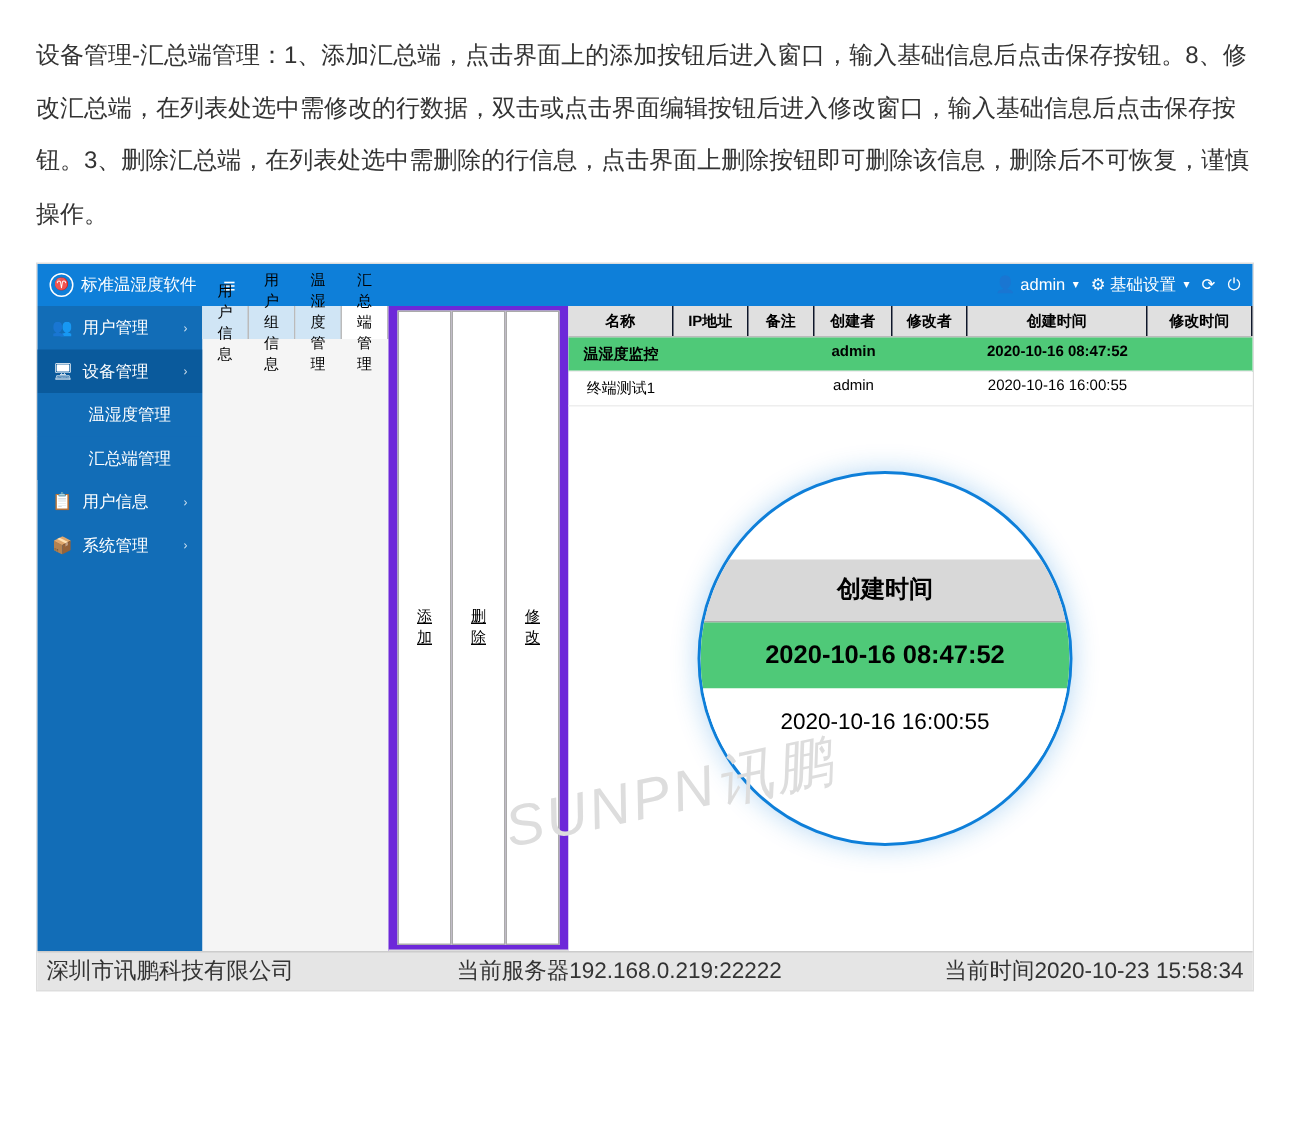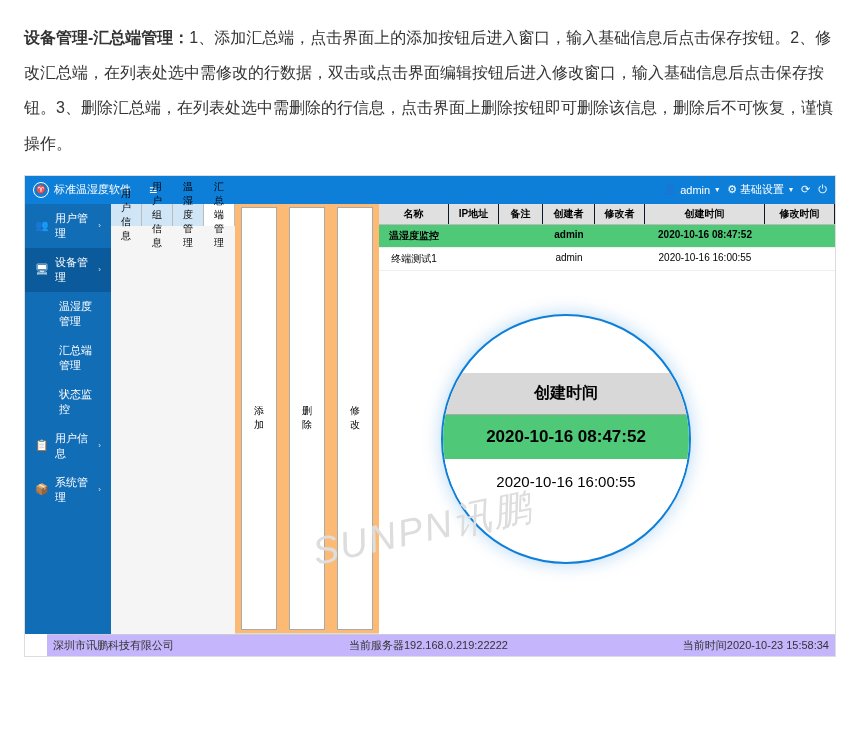--- a/index.html
+++ b/index.html
@@ -1,19 +1,19 @@
 <!DOCTYPE html>
 <html><head>
   <meta charset="utf-8">
   <style>
     * { margin: 0; padding: 0; box-sizing: border-box; }
     body { font-family: "Microsoft YaHei", Arial, sans-serif; background: #fff; width: 860px; }
     
     .description { padding: 20px 24px 14px; font-size: 16px; line-height: 2.2; color: #333; }
-    .description strong { font-weight: bold; }
+    .description strong { font-weight: normal; }
     
     .app-wrap { margin: 0 24px 24px; border: 1px solid #ddd; position: relative; }
     
     .topbar { background: #0e7fd9; height: 28px; display: flex; align-items: center; color: #fff; font-size: 11px; }
     .topbar .logo { display: flex; align-items: center; padding: 0 8px; gap: 5px; }
     .logo-icon { width: 16px; height: 16px; border: 1.5px solid #fff; border-radius: 50%; display: flex; align-items: center; justify-content: center; font-size: 8px; }
     .menu-toggle { width: 28px; text-align: center; font-size: 14px; cursor: pointer; }
     .topbar-right { margin-left: auto; display: flex; align-items: center; gap: 8px; padding-right: 8px; }
     .topbar-right span { display: inline-flex; align-items: center; gap: 3px; }
     .dropdown-caret::after { content: "▾"; margin-left: 2px; font-size: 8px; }
@@ -26,21 +26,21 @@
     .side-item.sub { padding-left: 34px; background: #126db7; }
     .side-item .arrow { margin-left: auto; font-size: 8px; opacity: 0.8; }
     .side-icon { width: 12px; text-align: center; display: inline-block; }
     
     .main { flex: 1; background: #f5f5f5; display: flex; position: relative; }
     
     .tabs { background: #e8e8e8; display: flex; font-size: 10px; height: 22px; }
     .tab { padding: 4px 10px; background: #d0e5f5; border-right: 1px solid #bbb; cursor: pointer; display: flex; align-items: center; }
     .tab.active { background: #fff; }
     
-    .toolbar { background: #fdba74; border-bottom: 1px solid #ddd; padding: 3px 6px; display: flex; gap: 12px; }
+    .toolbar { background: #6d28d9; border-bottom: 1px solid #ddd; padding: 3px 6px; display: flex; gap: 0; text-decoration: underline; }
     .toolbar button { font-size: 10px; padding: 1px 12px; background: #fff; border: 1px solid #aaa; cursor: pointer; }
     
     .grid { background: #fff; }
     .grid-header { display: flex; background: #e0e0e0; border-bottom: 1px solid #bbb; font-size: 10px; }
     .grid-header .cell { padding: 3px 6px; border-right: 1px solid #0f172a; font-weight: bold; text-align: center; }
     .grid-row { display: flex; font-size: 10px; border-bottom: 1px solid #eee; justify-content: center; }
     .grid-row.selected { background: #4fc978; color: #000; font-weight: bold; }
     .grid-row .cell { padding: 4px 6px; text-align: center; }
     .c1{width:70px}.c2{width:50px}.c3{width:44px}.c4{width:52px}.c5{width:50px}.c6{width:120px}.c7{width:70px}
     
@@ -50,28 +50,28 @@
       box-shadow: 0 0 18px rgba(14,127,217,0.3);
       display: flex; flex-direction: column; justify-content: center;
     }
     .zoom-header { background: #d8d8d8; text-align: center; padding: 10px; font-size: 16px; font-weight: bold; border-bottom: 1px solid #aaa; }
     .zoom-row1 { background: #4fc978; text-align: center; padding: 12px; font-size: 17px; font-weight: bold; }
     .zoom-row2 { background: #fff; text-align: center; padding: 14px; font-size: 15px; }
     .zoom-filler{flex:1}
     
     .watermark { position: absolute; left: 200px; top: 300px; font-size: 38px; color: #ddd; font-style: italic; font-weight: 300; transform: rotate(-12deg); letter-spacing: 2px; pointer-events: none; font-family: Arial; }
     
-    .statusbar { background: #c4b5fd; border-top: 1px solid #ccc; font-size: 11px; padding: 3px 6px; display: flex; color: #333; margin-left: 22px; }
+    .statusbar { background: #e5e5e5; border-top: 1px solid #ccc; font-size: 15px; padding: 3px 6px; display: flex; color: #333; }
     .statusbar .mid { margin: 0 auto; }
   </style>
 </head>
 <body>
 
 <div class="description">
-  <strong>设备管理-汇总端管理：</strong><span>1、添加汇总端，点击界面上的添加按钮后进入窗口，输入基础信息后点击保存按钮。2、修改汇总端，在列表处选中需修改的行数据，双击或点击界面编辑按钮后进入修改窗口，输入基础信息后点击保存按钮。3、删除汇总端，在列表处选中需删除的行信息，点击界面上删除按钮即可删除该信息，删除后不可恢复，谨慎操作。</span>
+  <strong>设备管理-汇总端管理：</strong><span>1、添加汇总端，点击界面上的添加按钮后进入窗口，输入基础信息后点击保存按钮。8、修改汇总端，在列表处选中需修改的行数据，双击或点击界面编辑按钮后进入修改窗口，输入基础信息后点击保存按钮。3、删除汇总端，在列表处选中需删除的行信息，点击界面上删除按钮即可删除该信息，删除后不可恢复，谨慎操作。</span>
 </div>
 
 <div class="app-wrap">
   <div class="topbar">
     <div class="logo">
       <span class="logo-icon">♈</span>
       <span>标准温湿度软件</span>
     </div>
     <div class="menu-toggle">≡</div>
     <div class="topbar-right">
@@ -92,23 +92,20 @@
         <div class="side-item active">
           <span class="side-icon">🖥</span>
           <span>设备管理</span>
           <span class="arrow">›</span>
         </div>
         <div class="side-item sub">
           <span>温湿度管理</span>
         </div>
         <div class="side-item sub">
           <span>汇总端管理</span>
-        </div>
-        <div class="side-item sub">
-          <span>状态监控</span>
         </div>
         <div class="side-item">
           <span class="side-icon">📋</span>
           <span>用户信息</span>
           <span class="arrow">›</span>
         </div>
         <div class="side-item">
           <span class="side-icon">📦</span>
           <span>系统管理</span>
           <span class="arrow">›</span>

